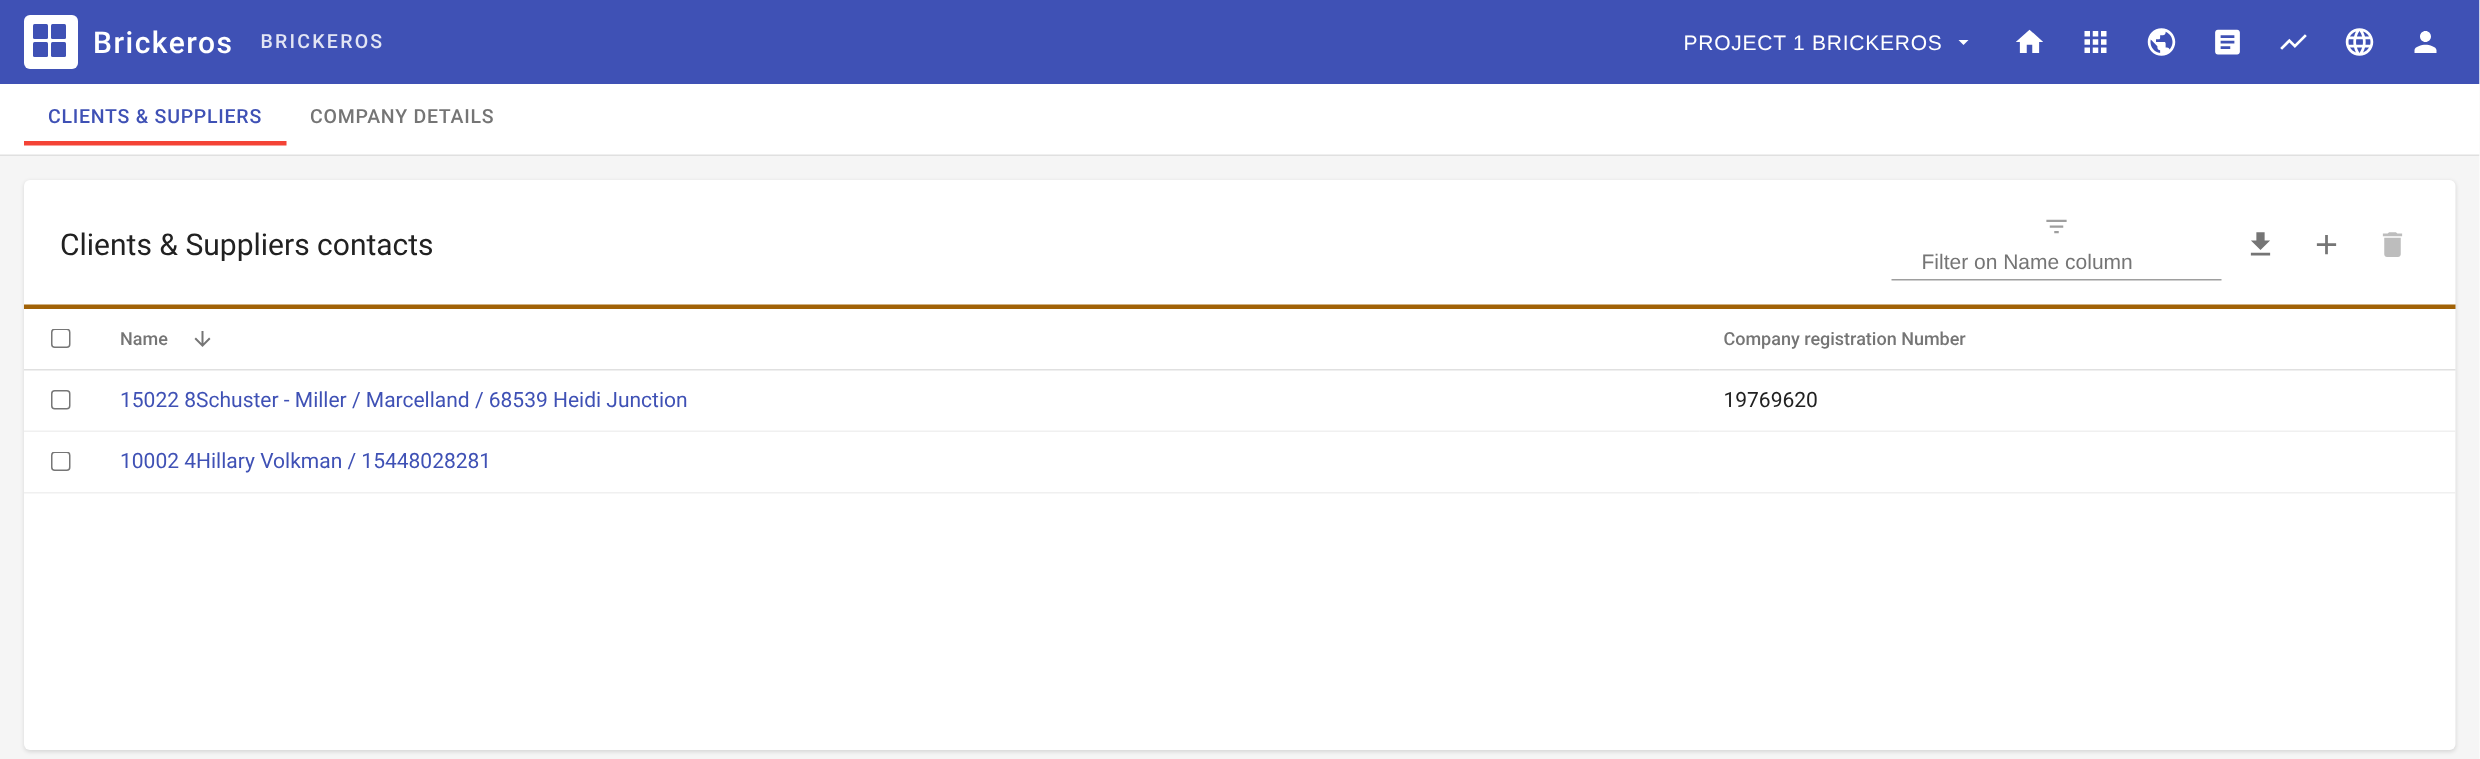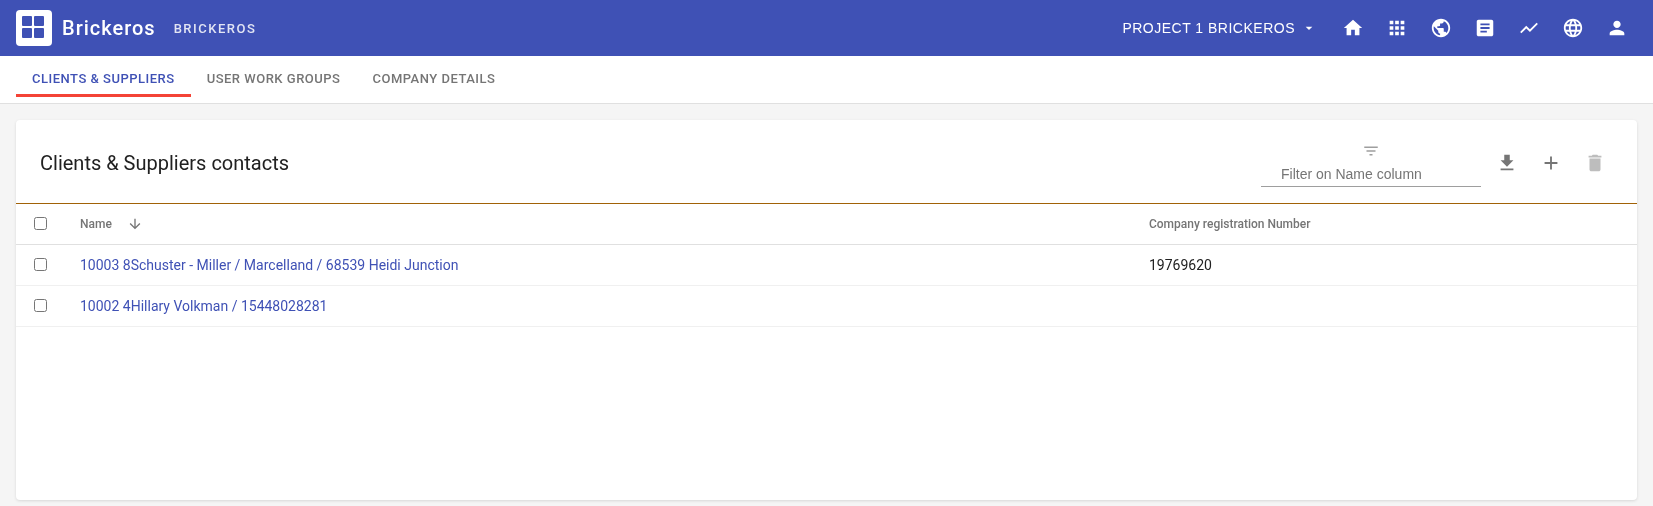--- a/index.html
+++ b/index.html
@@ -111,21 +111,21 @@
       background: #fff;
       margin: 16px;
       border-radius: 4px;
       box-shadow: 0 1px 3px rgba(0,0,0,0.12);
       min-height: 380px;
     }
     .content-header {
       display: flex;
       align-items: center;
       padding: 20px 24px 16px;
-      border-bottom: 1px solid #a16207;
+      border-bottom: 3px solid #a16207;
     }
     .page-title {
       font-size: 20px;
       font-weight: 400;
       color: #212121;
       flex: 1;
     }
     .header-actions {
       display: flex;
       align-items: center;
@@ -275,23 +275,20 @@
       <svg width="22" height="22" viewBox="0 0 24 24" fill="white">
           <path d="M12 12c2.21 0 4-1.79 4-4s-1.79-4-4-4-4 1.79-4 4 1.79 4 4 4zm0 2c-2.67 0-8 1.34-8 4v2h16v-2c0-2.66-5.33-4-8-4z"></path>
         </svg>
     </button>
   </div>
 </nav>
 
 <nav class="secondary-nav">
   <div class="nav-tab active">
     <span>CLIENTS &amp; SUPPLIERS</span>
-  </div>
-  <div class="nav-tab">
-    <span>USER WORK GROUPS</span>
   </div>
   <div class="nav-tab">
     <span>COMPANY DETAILS</span>
   </div>
 </nav>
 
 <div class="main-content">
 
   <div class="content-header">
     <h1 class="page-title">Clients &amp; Suppliers contacts</h1>
@@ -347,21 +344,21 @@
         </th>
       </tr>
     </thead>
     <tbody>
       <tr>
         <td class="checkbox-cell">
           <div class="checkbox-wrap">
             <input type="checkbox" style="">
           </div>
         </td>
-        <td class="name-cell">10003 8Schuster - Miller / Marcelland / 68539 Heidi Junction</td>
+        <td class="name-cell">15022 8Schuster - Miller / Marcelland / 68539 Heidi Junction</td>
         <td>19769620</td>
       </tr>
       <tr>
         <td class="checkbox-cell">
           <div class="checkbox-wrap">
             <input type="checkbox" style="">
           </div>
         </td>
         <td class="name-cell">10002 4Hillary Volkman / 15448028281</td>
         <td></td>

